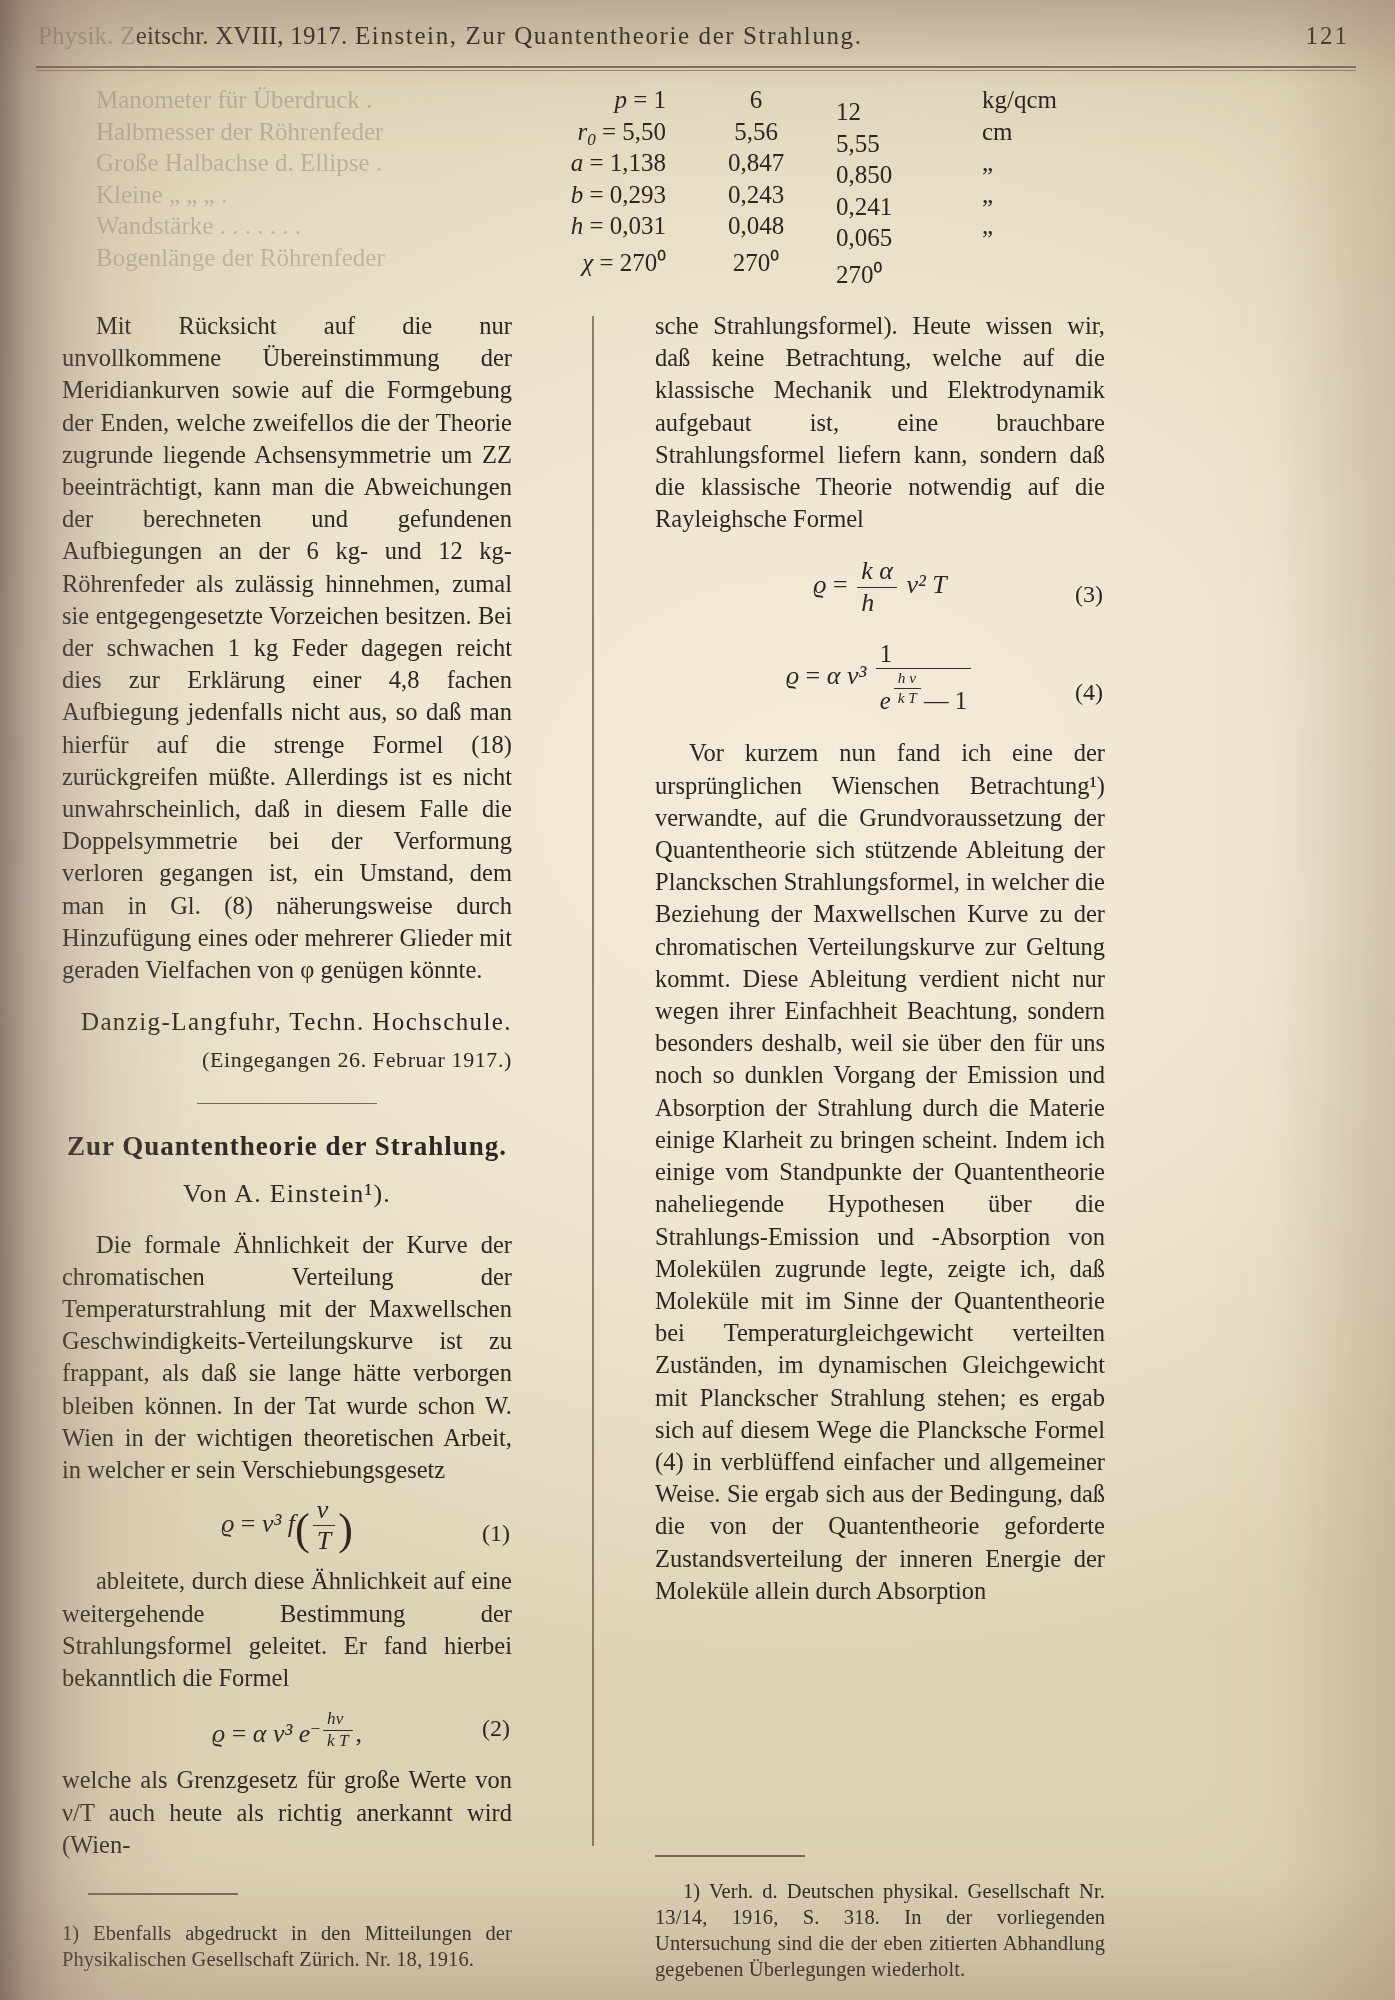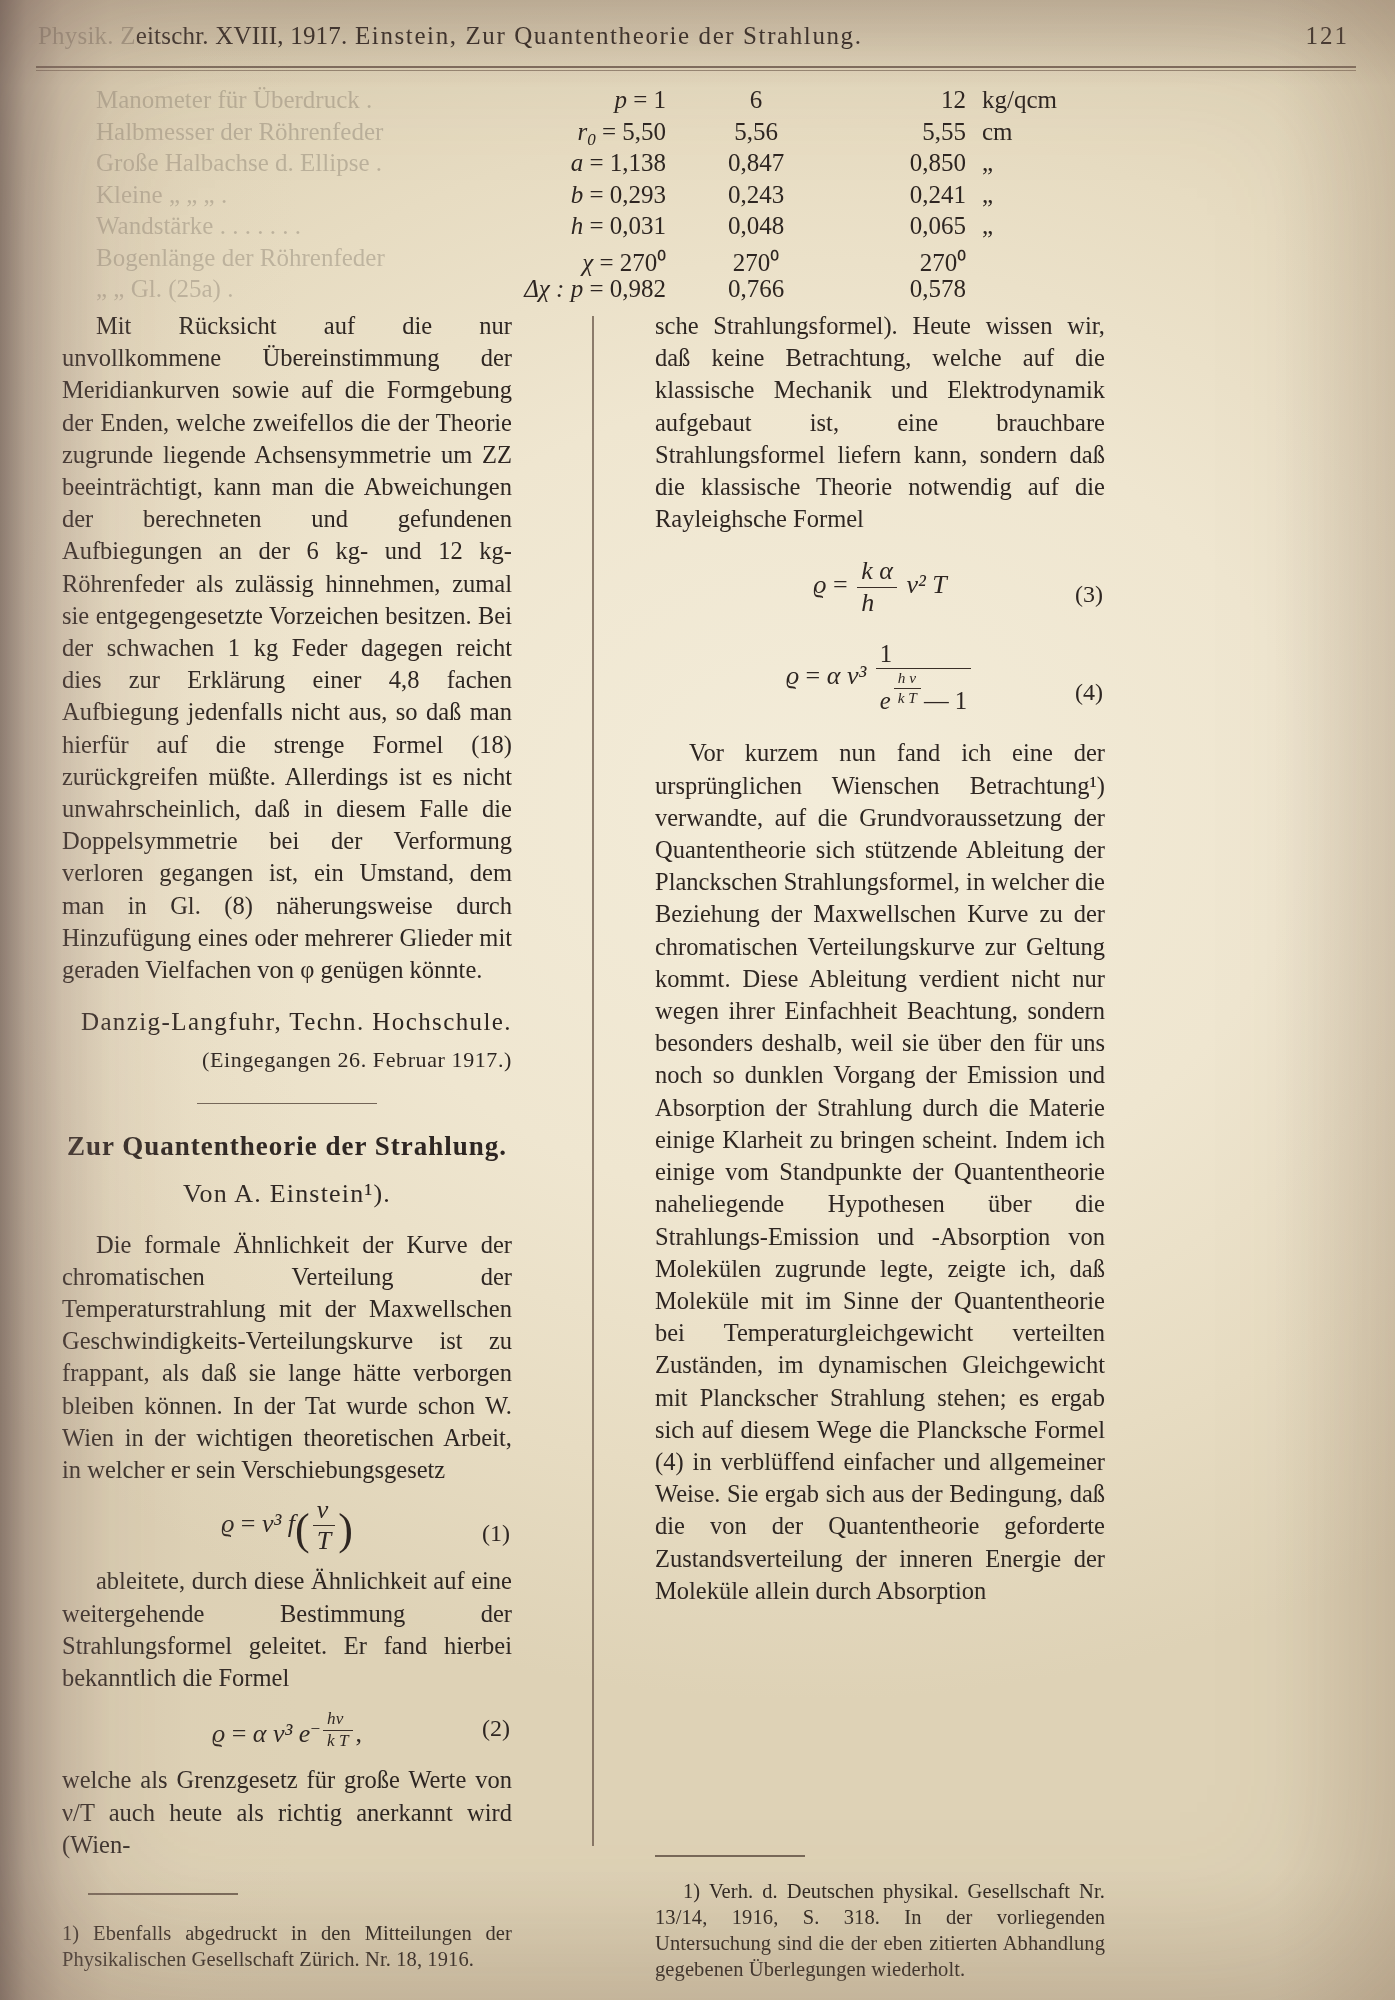--- a/index.html
+++ b/index.html
@@ -84,21 +84,21 @@
   .datatable .label {
     position:absolute; left:0; top:0; width:400px; text-align:left;
   }
   .datatable .sym {
     position:absolute; left:378px; top:0; width:192px; text-align:right;
     font-style:italic;
   }
   .datatable .sym .eq { font-style:normal; }
   .datatable .sym .num { font-style:normal; }
   .datatable .c2 { position:absolute; left:600px; top:0; width:120px; text-align:center; }
-  .datatable .c3 { position:absolute; left:740px; top:0; width:130px; text-align:right; }
+  .datatable .c3 { position:absolute; left:740px; top:12px; width:130px; text-align:left; }
   .datatable .unit { position:absolute; left:886px; top:0; text-align:left; }
   .sub { font-size:0.68em; vertical-align:-0.28em; }
 
   
   .col { position:absolute; width:450px; font-size:24.5px; line-height:32.2px; text-align:justify; }
   .col.left  { left:62px;  top:310px; }
   .col.right { left:655px; top:310px; }
   .coldiv {
     position:absolute; left:592px; top:316px; width:1.5px; height:1530px;
     background:#6f5d4f; opacity:.78;
@@ -195,27 +195,20 @@
 
     <div class="row">
       <span class="label inkfade">Bogenlänge der Röhrenfeder</span>
       <span class="sym"><span class="it">χ</span><span class="eq"> = </span><span class="num">270⁰</span></span>
       <span class="c2">270⁰</span>
       <span class="c3">270⁰</span>
       <span class="unit"></span>
     </div>
 
 
-    <div class="row">
-      <span class="label inkfade">„           „   Gl. (25a)  .</span>
-      <span class="sym"><span class="it">Δχ : p</span><span class="eq"> = </span><span class="num">0,982</span></span>
-      <span class="c2">0,766</span>
-      <span class="c3">0,578</span>
-      <span class="unit"></span>
-    </div>
   </div>
 
   <div class="coldiv"></div>
 
   <div class="col left">
 
     <div class="p ind">Mit Rücksicht auf die nur unvollkommene Übereinstimmung der Meridiankurven sowie auf die Formgebung der Enden, welche zweifellos die der Theorie zugrunde liegende Achsensymmetrie um ZZ beeinträchtigt, kann man die Abweichungen der berechneten und gefundenen Aufbiegungen an der 6 kg- und 12 kg-Röhrenfeder als zulässig hinnehmen, zumal sie entgegengesetzte Vorzeichen besitzen. Bei der schwachen 1 kg Feder dagegen reicht dies zur Erklärung einer 4,8 fachen Aufbiegung jedenfalls nicht aus, so daß man hierfür auf die strenge Formel (18) zurückgreifen müßte. Allerdings ist es nicht unwahrscheinlich, daß in diesem Falle die Doppelsymmetrie bei der Verformung verloren gegangen ist, ein Umstand, dem man in Gl. (8) näherungsweise durch Hinzufügung eines oder mehrerer Glieder mit geraden Vielfachen von φ genügen könnte.</div>
 
     <div class="sig" style="margin-top:20px;">Danzig-Langfuhr, Techn. Hochschule.</div>
     <div class="recv" style="margin-top:6px;">(Eingegangen 26. Februar 1917.)</div>

